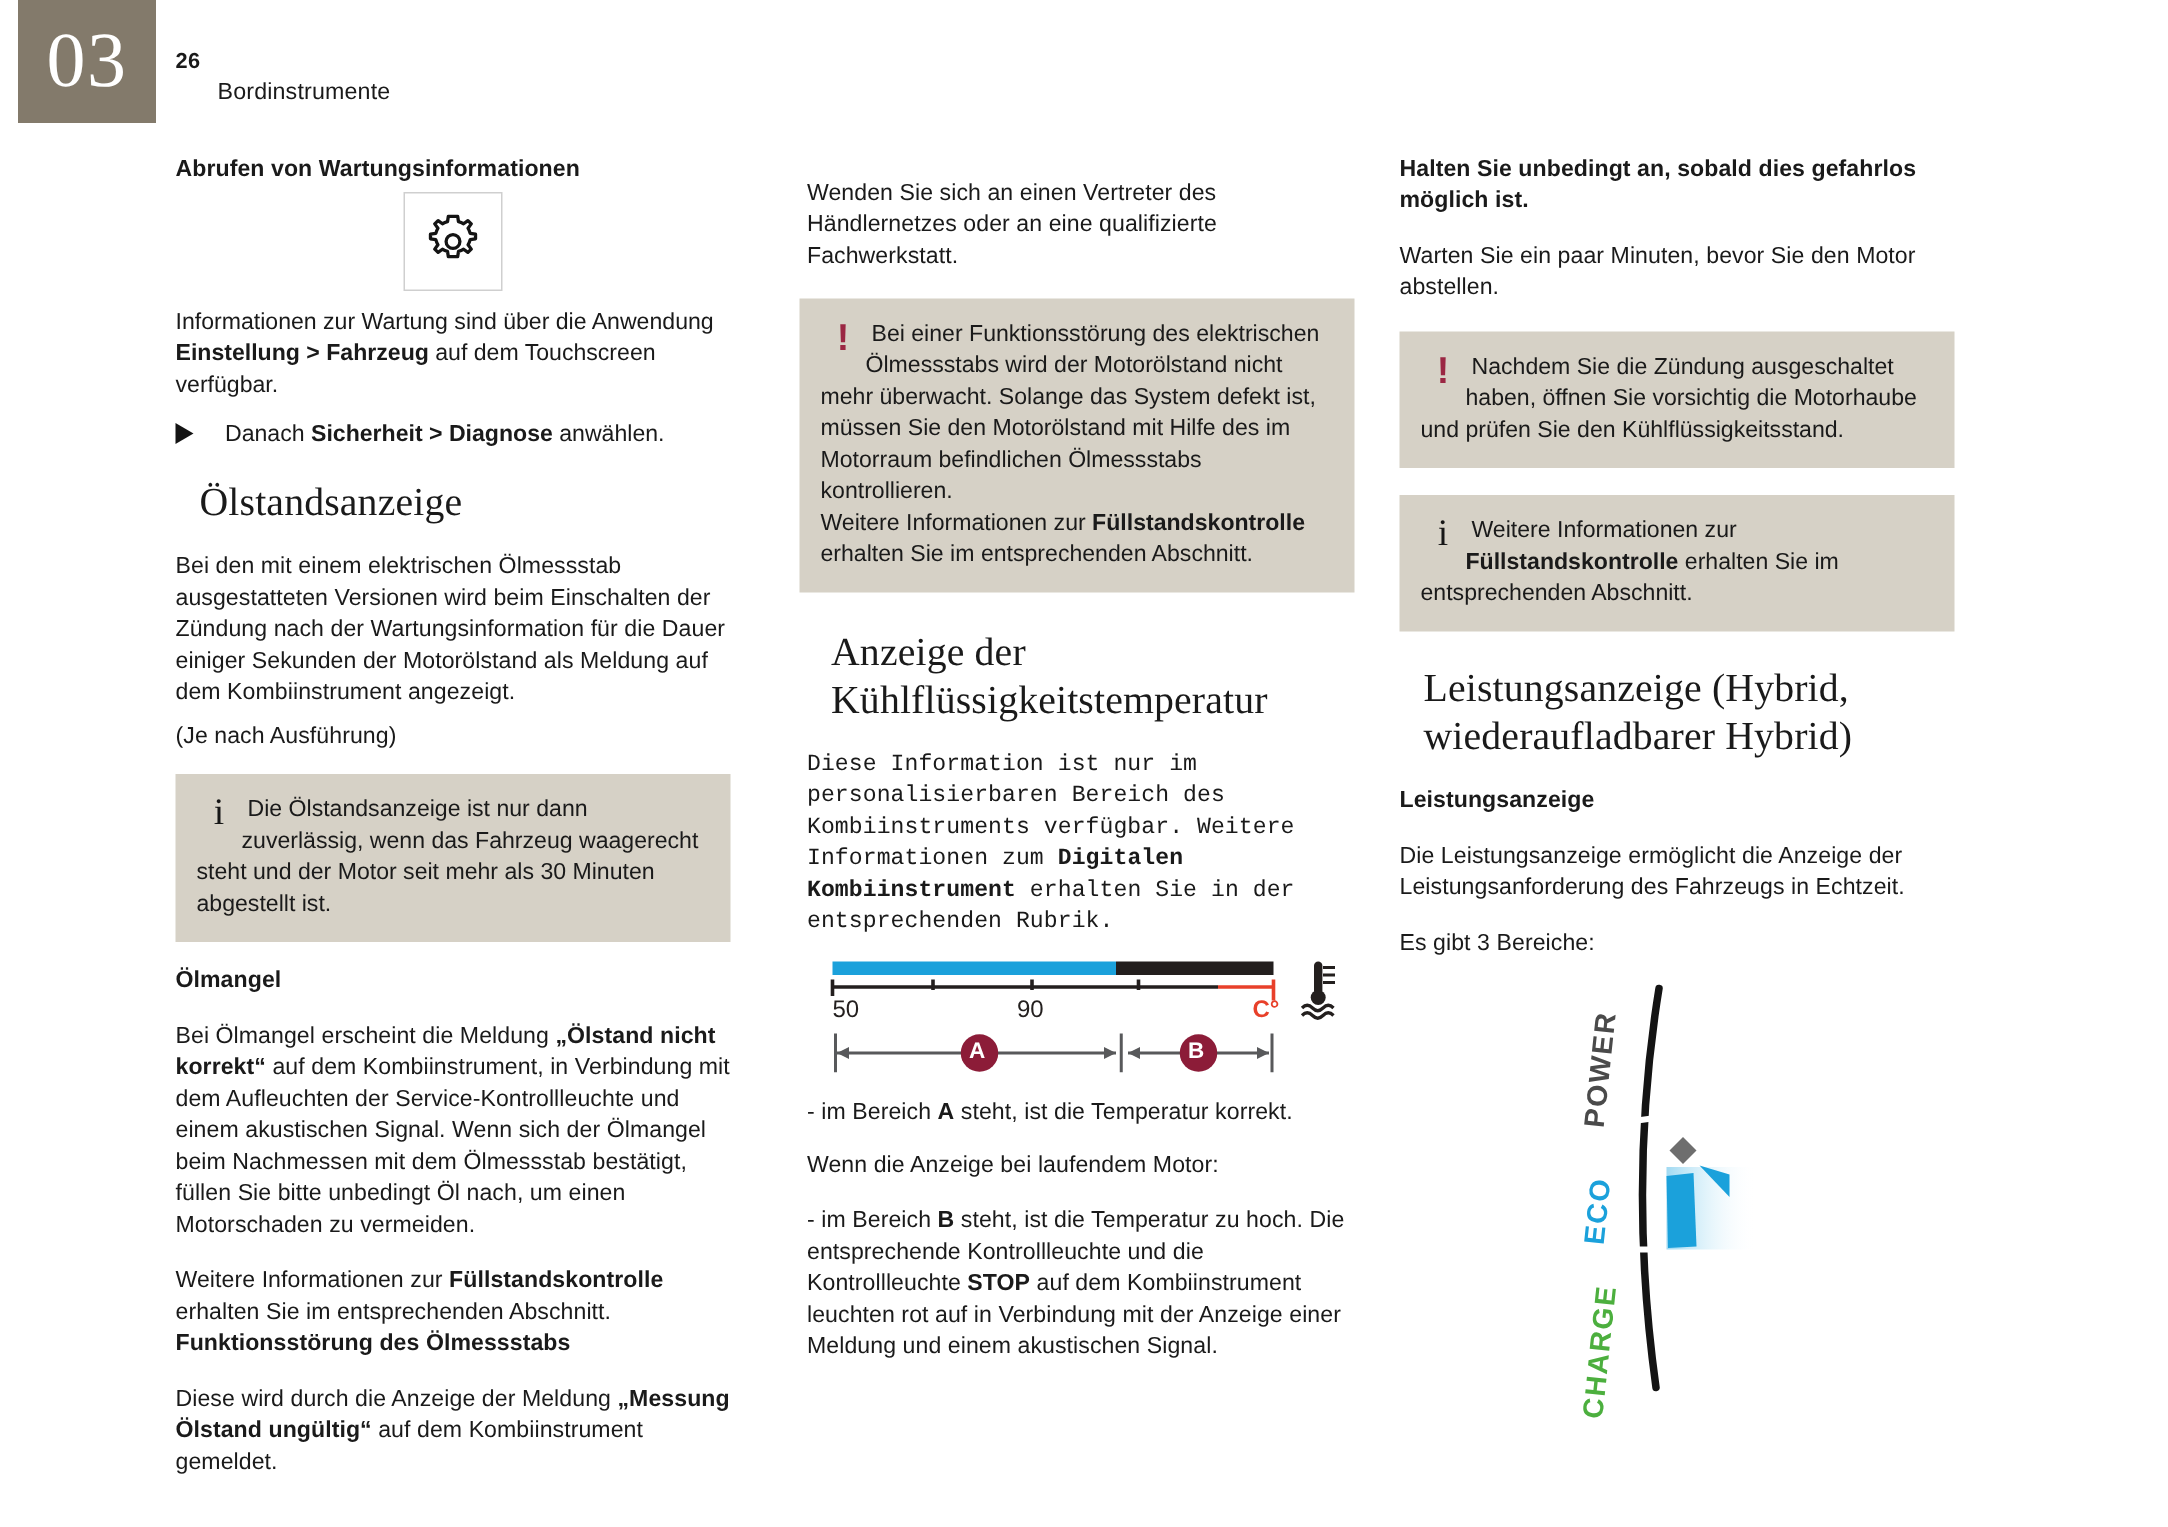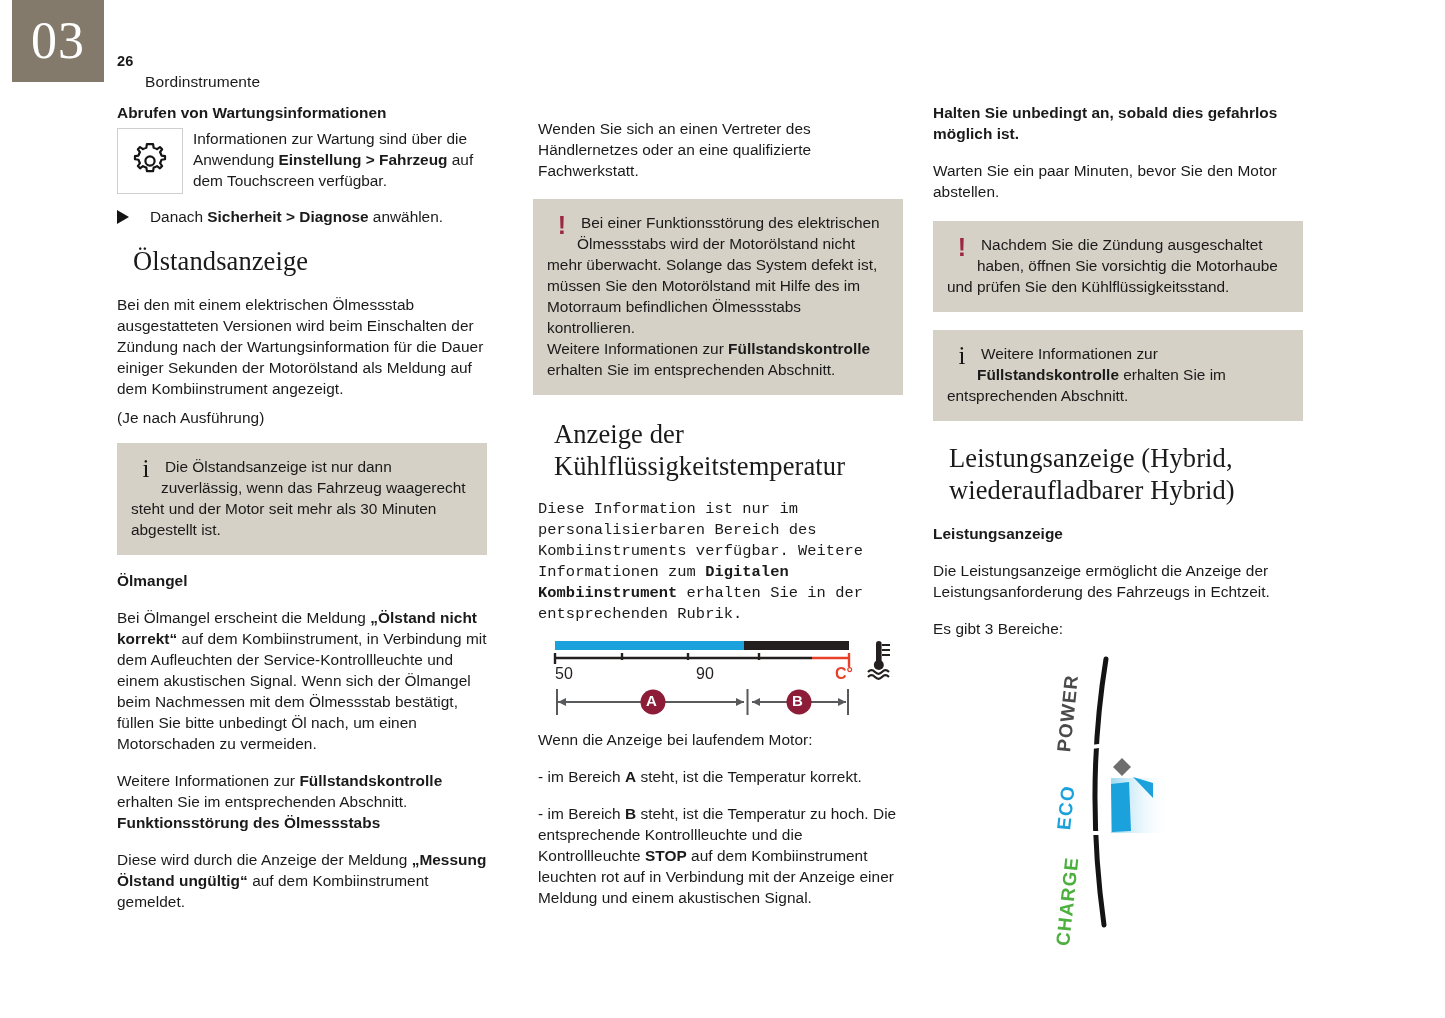--- a/index.html
+++ b/index.html
@@ -15,38 +15,38 @@
   .chapter-tab{
     position:absolute;left:12px;top:0;width:92px;height:82px;
     background:#837A6B;
     display:flex;align-items:center;justify-content:center;
   }
   .chapter-tab .num{
     font-family:"Liberation Serif", serif;
     font-size:52px;color:#ffffff;line-height:1;letter-spacing:1px;
   }
   
-  .page-header{position:absolute;left:117px;top:52px;}
+  .page-header{position:absolute;left:117px;top:32px;}
   .page-header .pagenum{font-size:14.5px;font-weight:bold;line-height:1.35;letter-spacing:.2px;}
   .page-header .section{font-size:15.5px;font-weight:400;line-height:1.35;letter-spacing:.1px;margin-left:28px;}
   
   .col{position:absolute;top:102px;width:370px;}
   #col1{left:117px;}
   #col2{left:533px;}
   #col3{left:933px;}
   .body-txt{font-size:15.4px;line-height:1.365;letter-spacing:.05px;margin-top:16px;}
   .b{font-weight:bold;}
   .sub-head{font-size:15.4px;font-weight:bold;line-height:1.365;letter-spacing:.05px;}
   h2.main-head{
     font-size:26.5px;font-weight:400;line-height:1.2;margin:16px;
     letter-spacing:.1px;
     font-family:Liberation Serif, serif;
   }
   
-  .gear-row{display:flex;align-items:flex-start;gap:10px;margin-top:5px;}
+  .gear-row{display:flex;align-items:center;gap:10px;margin-top:5px;flex-direction:column;}
   .gear-box{
     width:64px;height:64px;border:1px solid #cfcfcf;
     flex:0 0 auto;display:flex;align-items:center;justify-content:center;
     background:#fff;
   }
   .gear-text{flex:1 1 auto;font-size:15.4px;line-height:1.365;}
   
   .bullet-row{display:flex;align-items:baseline;gap:21px;margin-top:12px;font-size:15.4px;line-height:1.365;}
   .tri{
     width:0;height:0;border-left:12px solid #141414;
@@ -175,28 +175,28 @@
         <rect x="8" y="0" width="5.6" height="22" rx="2.8" fill="#231F1E"></rect>
         <circle cx="10.8" cy="24" r="5" fill="#231F1E"></circle>
         <rect x="14" y="3" width="8" height="2" fill="#231F1E"></rect>
         <rect x="14" y="8" width="8" height="2" fill="#231F1E"></rect>
         <rect x="14" y="13" width="8" height="2" fill="#231F1E"></rect>
         <path d="M0 31 q3.5 -3.5 7 0 t7 0 t7 0" stroke="#231F1E" stroke-width="2.2" fill="none"></path>
         <path d="M0 36 q3.5 -3.5 7 0 t7 0 t7 0" stroke="#231F1E" stroke-width="2.2" fill="none"></path>
       </g>
     </svg>
     <div style="position:absolute;left:22px;top:26px;font-size:16px;font-weight:500;color:#231F1E;">50</div>
-    <div style="position:absolute;left:145px;top:26px;font-size:16px;font-weight:500;color:#231F1E;margin-left:18px;">90</div>
+    <div style="position:absolute;left:145px;top:26px;font-size:16px;font-weight:500;color:#231F1E;">90</div>
     <div style="position:absolute;left:302px;top:26px;font-size:16px;font-weight:bold;color:#E8402A;">C°</div>
     <div style="position:absolute;left:113px;top:53px;font-size:15px;font-weight:bold;color:#ffffff;">A</div>
     <div style="position:absolute;left:259px;top:53px;font-size:15px;font-weight:bold;color:#ffffff;">B</div>
   </div>
 
+  <div class="body-txt" style="padding-left:5px;"><span>- im Bereich </span><span class="b">A</span><span> steht, ist die Temperatur korrekt.</span></div>
   <div class="body-txt" style="margin-top:14px;padding-left:5px;">Wenn die Anzeige bei laufendem Motor:</div>
-  <div class="body-txt" style="padding-left:5px;"><span>- im Bereich </span><span class="b">A</span><span> steht, ist die Temperatur korrekt.</span></div>
   <div class="body-txt" style="padding-left:5px;"><span>- im Bereich </span><span class="b">B</span><span> steht, ist die Temperatur zu hoch. Die entsprechende Kontrollleuchte und die Kontrollleuchte </span><span class="b">STOP</span><span> auf dem Kombiinstrument leuchten rot auf in Verbindung mit der Anzeige einer Meldung und einem akustischen Signal.</span></div>
 </div>
 
 <div class="col" id="col3">
 
   <div class="sub-head">Halten Sie unbedingt an, sobald dies gefahrlos möglich ist.</div>
   <div class="body-txt">Warten Sie ein paar Minuten, bevor Sie den Motor abstellen.</div>
 
   <div class="note" style="margin-top:19px;">
     <span class="glyph warn">!</span>

